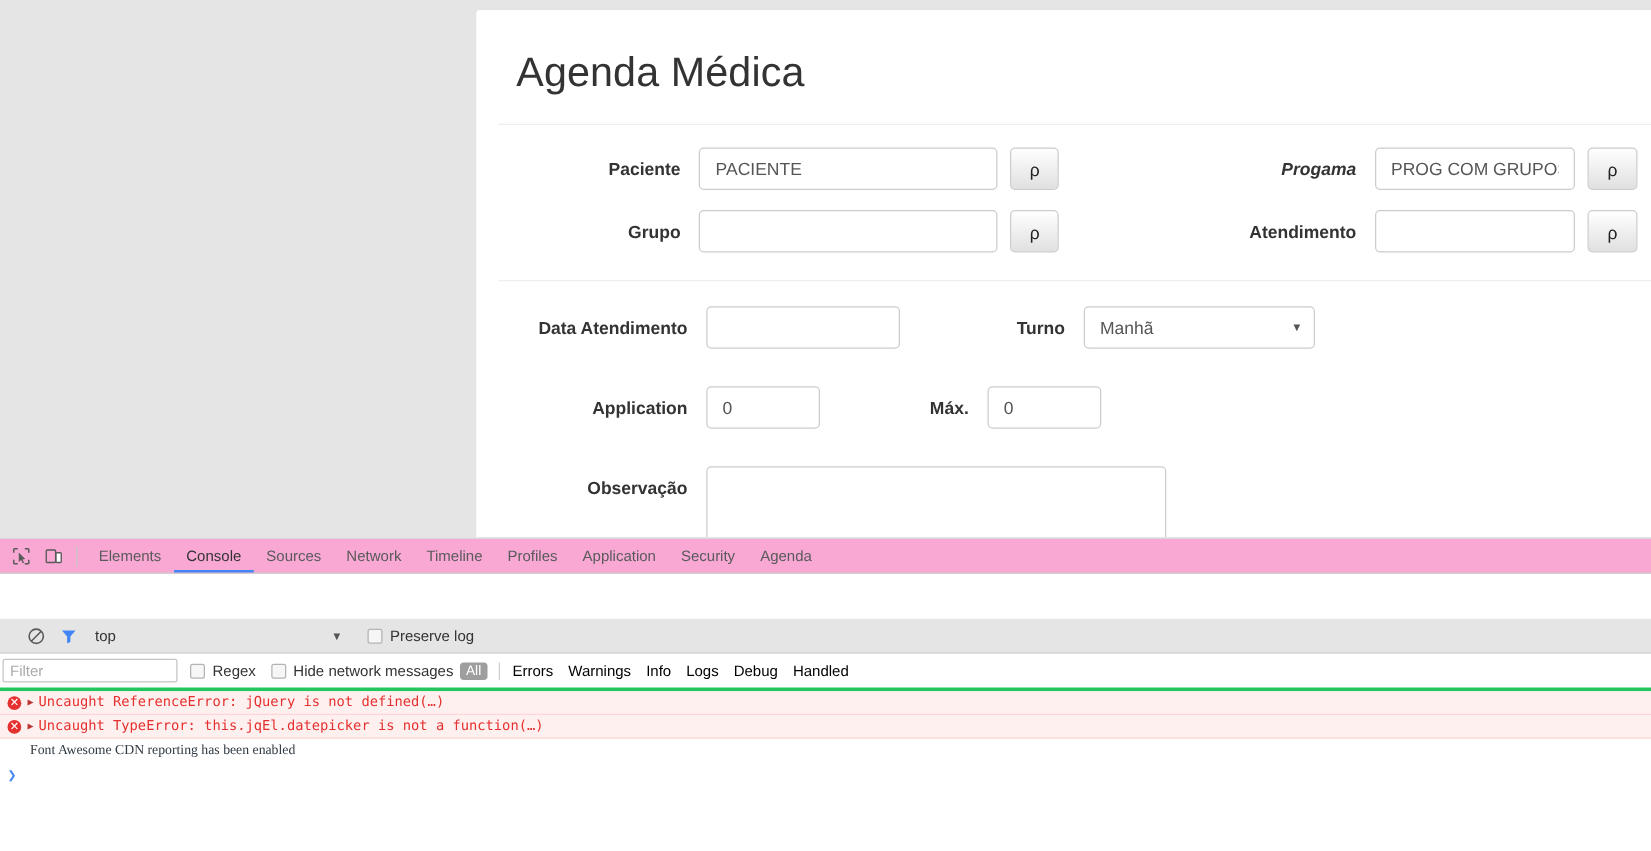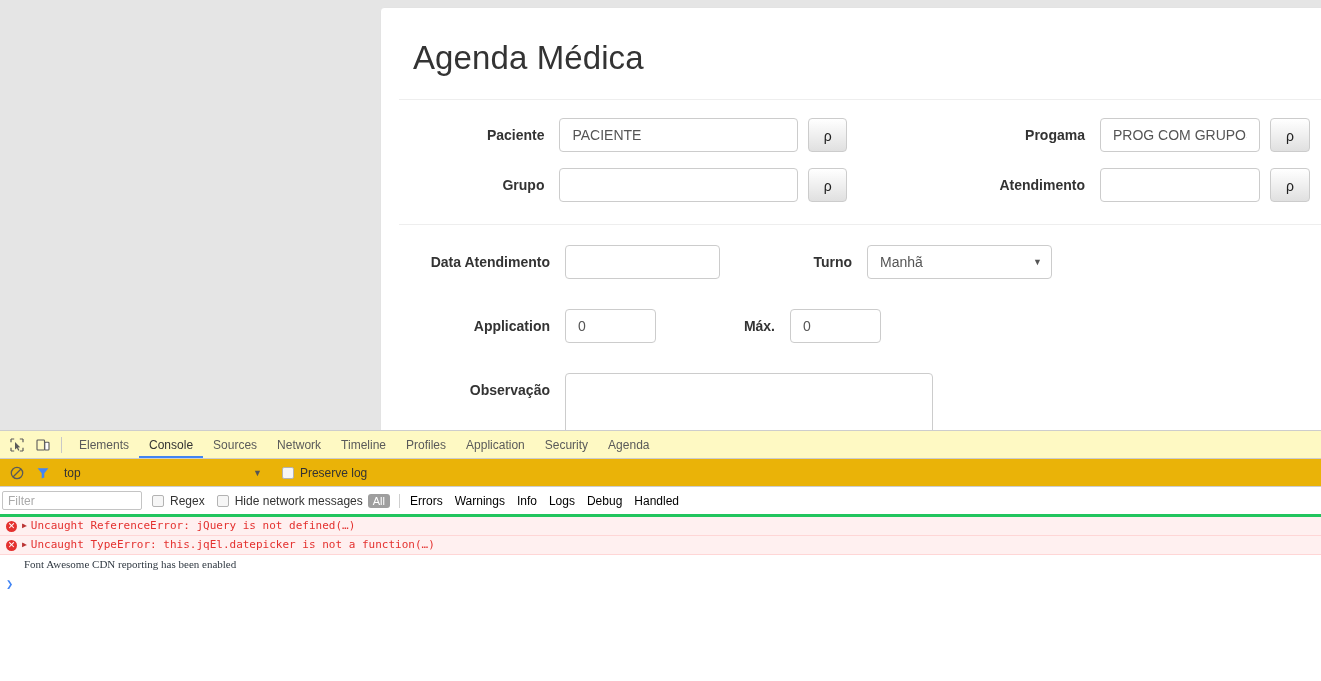--- a/index.html
+++ b/index.html
@@ -151,21 +151,21 @@
     width: 1321px;
     height: 251px;
     background: #ffffff;
     border-top: 1px solid #cdcdcd;
     font-family: "Liberation Sans", sans-serif;
     overflow: hidden;
   }
 
   .dt-tabbar {
     height: 27px;
-    background: #fef9c3;
+    background: #f9a8d4;
     border-bottom: 1px solid #cdcdcd;
     display: flex;
     align-items: center;
     padding-left: 4px;
   }
 
   .dt-icon-btn {
     width: 26px;
     height: 24px;
     display: flex;
@@ -190,25 +190,26 @@
     cursor: pointer;
     white-space: nowrap;
   }
   .dt-tab.active {
     color: #333333;
     box-shadow: inset 0 -2px 0 #4285f4;
   }
 
   .dt-filterbar {
     height: 27px;
-    background: #eab308;
+    background: #e5e5e5;
     border-bottom: 1px solid #cdcdcd;
     display: flex;
     align-items: center;
-    padding-left: 4px;
+    padding-left: 16px;
+    margin-top: 36px;
   }
 
   .ctx-select {
     font-size: 12px;
     color: #333;
     margin-left: 8px;
     width: 185px;
     white-space: nowrap;
     cursor: pointer;
   }
@@ -346,21 +347,21 @@
 
     <div class="form-row">
       <div class="fg" style="width:448px;">
         <div class="lbl" style="width:151px;">Paciente</div>
         <input class="ctrl" style="width: 247px;" type="text" value="PACIENTE">
         <button class="btn-search">
           <span class="glyph-search">ρ</span>
         </button>
       </div>
       <div class="fg" style="margin-left:102px;">
-        <div class="lbl" style="width:136px;">Progama</div>
+        <div class="lbl" style="width:136px;font-style:italic;">Progama</div>
         <input class="ctrl" style="width: 160px;" type="text" value="PROG COM GRUPOS">
         <button class="btn-search">
           <span class="glyph-search">ρ</span>
         </button>
       </div>
     </div>
 
     <div class="form-row" style="margin-top:16px;">
       <div class="fg" style="width:448px;">
         <div class="lbl" style="width:151px;">Grupo</div>

